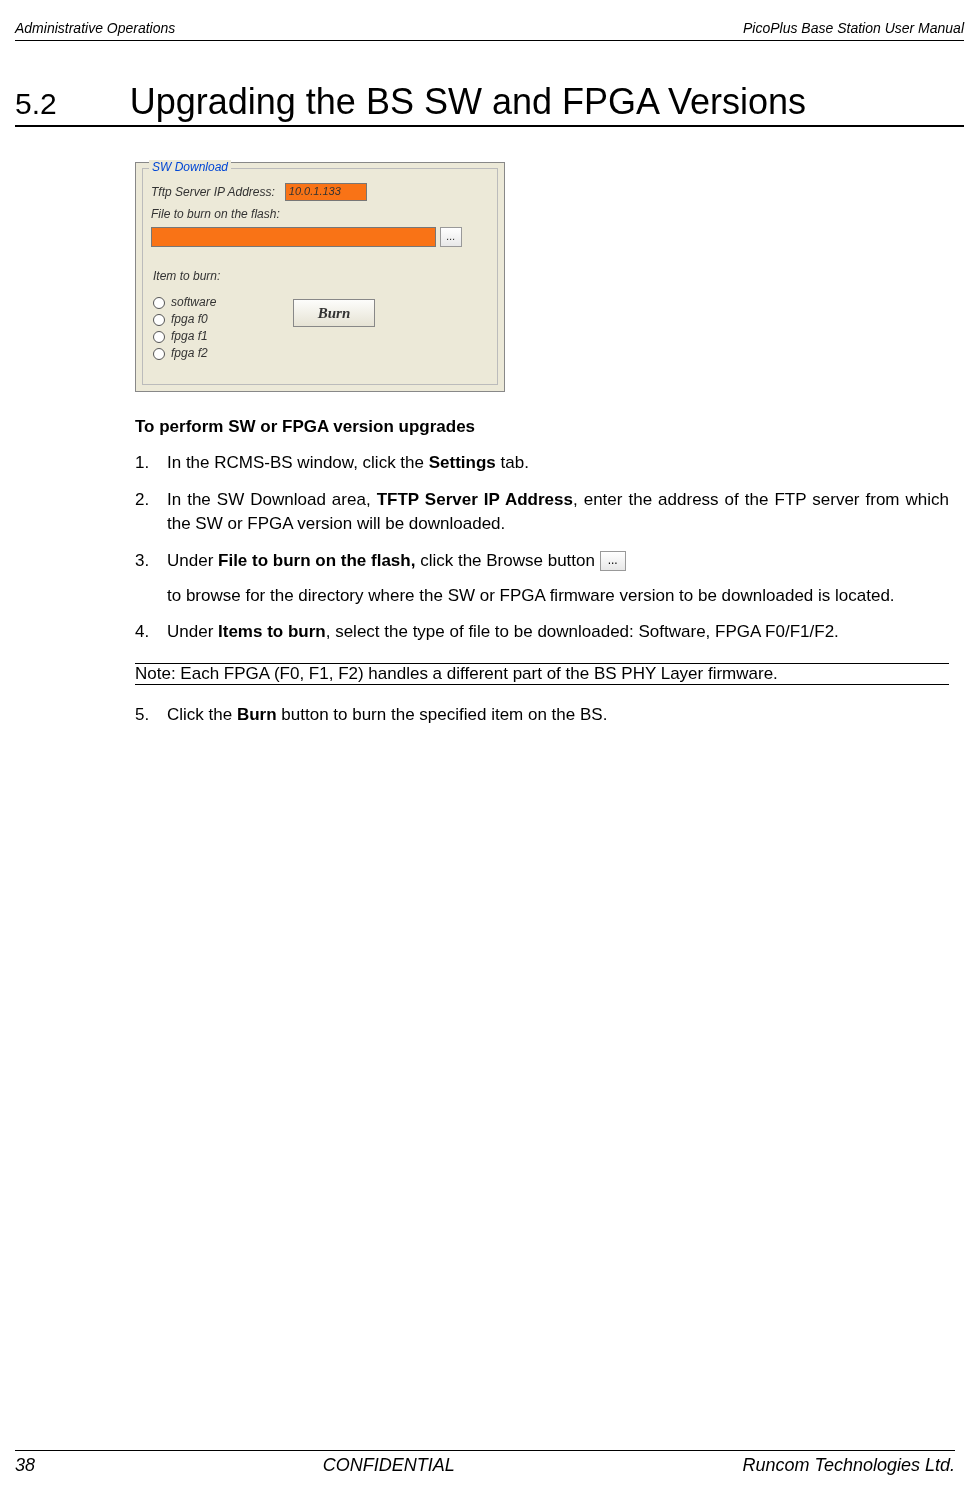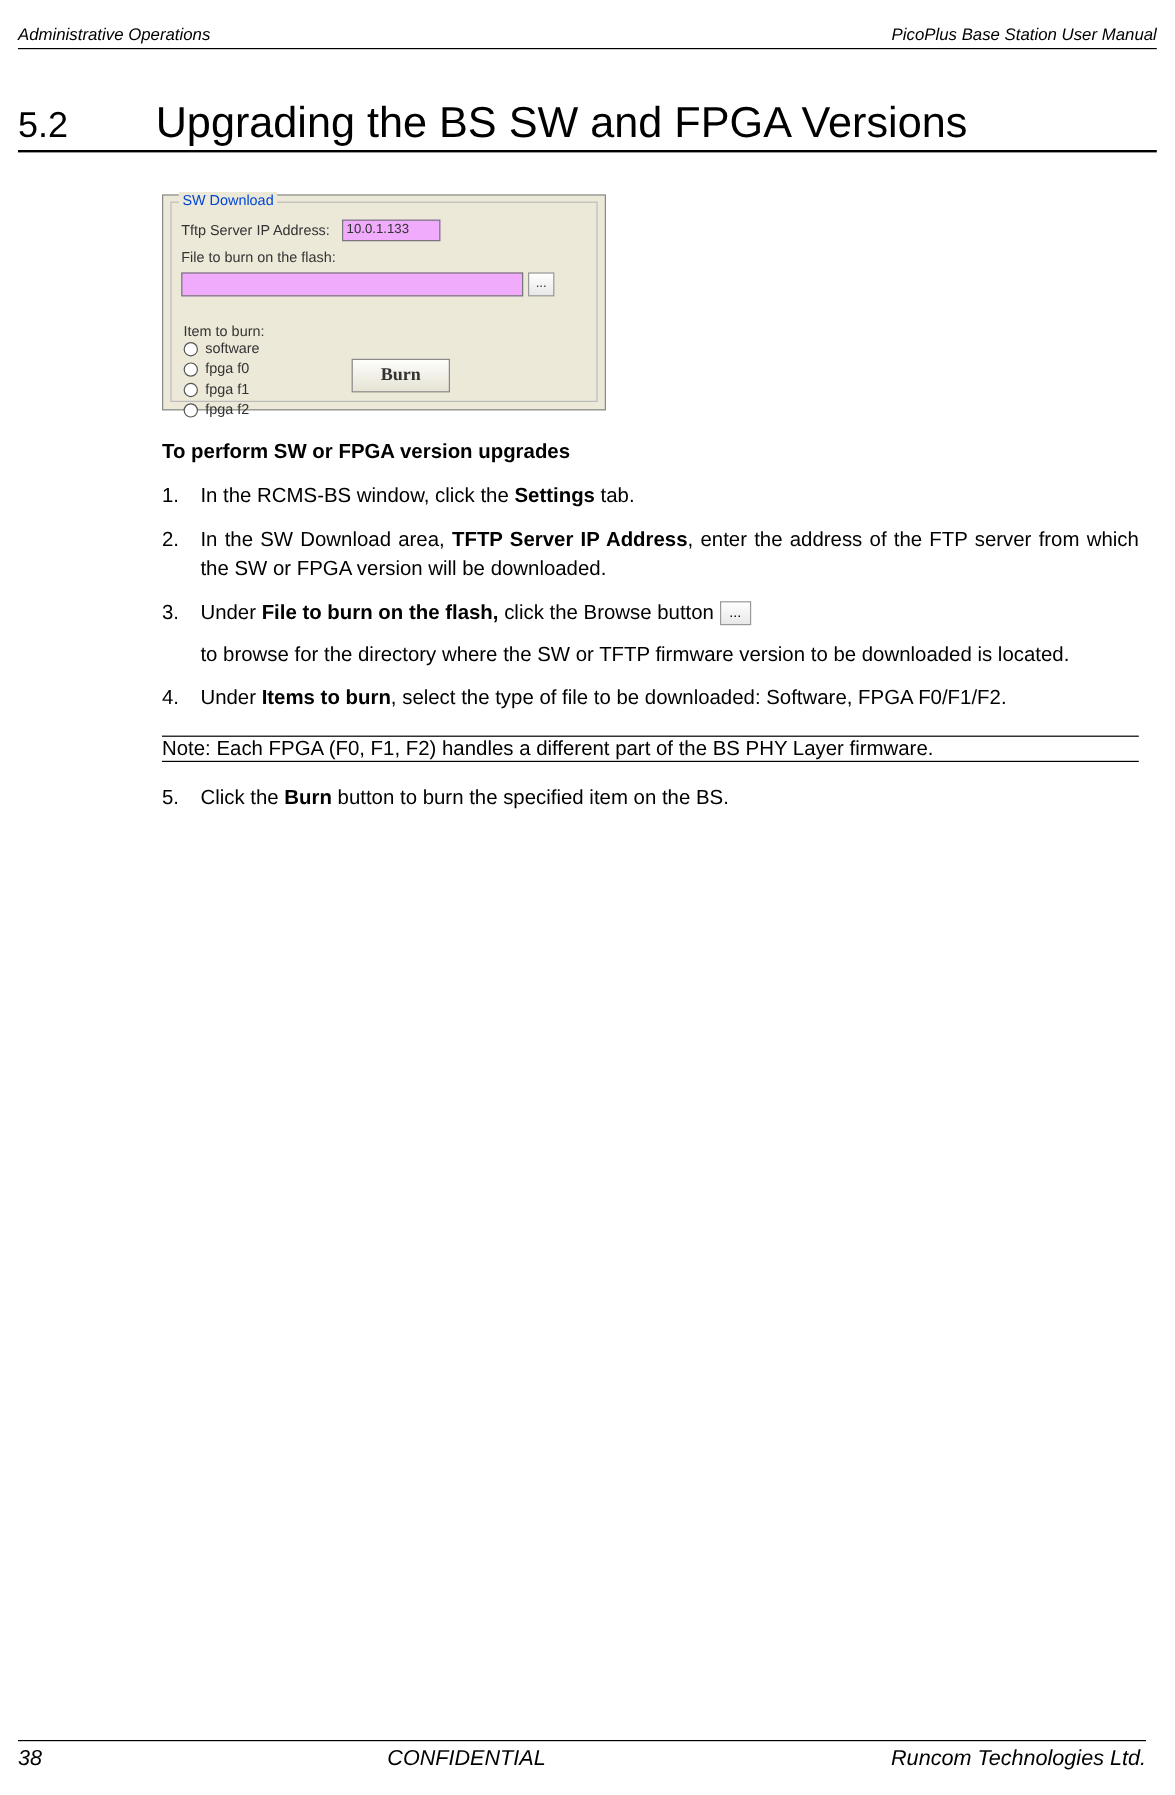--- a/index.html
+++ b/index.html
@@ -46,28 +46,29 @@
       font-family: Tahoma, Verdana, sans-serif;
       font-size: 17px;
     }
     .intro-text {
       text-align: justify;
       margin-bottom: 20px;
       line-height: 1.4;
     }
     .screenshot {
       width: 370px;
-      height: 180px;
+      height: 230px;
       background: #ece9d8;
       border: 1px solid #888;
       position: relative;
       margin-bottom: 25px;
       font-family: Tahoma, sans-serif;
       font-size: 12px;
       color: #333;
+      font-style: italic;
     }
     .groupbox {
       position: absolute;
       top: 5px; left: 6px; right: 6px; bottom: 6px;
       border: 1px solid #bbb;
     }
     .groupbox-label {
       position: absolute;
       top: -9px;
       left: 6px;
@@ -76,21 +77,21 @@
       color: #0046d5;
       font-size: 12px;
     }
     .ss-row {
       display: flex;
       align-items: center;
       margin: 6px 8px;
     }
     .ss-label { margin-right: 10px; }
     .ss-input {
-      background: #f0abfc;
+      background: #f97316;
       border: 1px solid #777;
       height: 18px;
       font-size: 11px;
       padding: 1px 3px;
       display: inline-block;
     }
     .ip-input { width: 82px; }
     .file-input { width: 285px; height: 20px; }
     .browse-btn {
       width: 22px;
@@ -210,21 +211,21 @@
         <span class="ss-input ip-input">10.0.1.133</span>
       </div>
       <div class="ss-row">
         <span class="ss-label">File to burn on the flash:</span>
       </div>
       <div class="ss-row">
         <span class="ss-input file-input"></span>
         <span class="browse-btn">...</span>
       </div>
       <div class="radio-group">
-        <div class="ss-label" style="margin-bottom:0;">Item to burn:</div>
+        <div class="ss-label" style="margin-bottom:12px;">Item to burn:</div>
         <div class="radio-item">
           <span class="radio-circle"></span>
           <span>software</span>
         </div>
         <div class="radio-item">
           <span class="radio-circle"></span>
           <span>fpga f0</span>
         </div>
         <div class="radio-item">
           <span class="radio-circle"></span>
@@ -252,21 +253,21 @@
     <span class="step-num">2.</span>
     <span class="step-body">
       <span>In the SW Download area, </span><b>TFTP Server IP Address</b><span>, enter the address of the FTP server from which the SW or FPGA version will be downloaded.</span>
     </span>
   </div>
 
   <div class="step">
     <span class="step-num">3.</span>
     <span class="step-body">
       <span>Under </span><b>File to burn on the flash,</b><span> click the Browse button </span><span class="inline-browse">...</span>
-      <div class="sub-para">to browse for the directory where the SW or TFTP firmware version to be downloaded is located.</div>
+      <div class="sub-para">to browse for the directory where the SW or FPGA firmware version to be downloaded is located.</div>
     </span>
   </div>
 
   <div class="step">
     <span class="step-num">4.</span>
     <span class="step-body">
       <span>Under </span><b>Items to burn</b><span>, select the type of file to be downloaded: Software, FPGA F0/F1/F2.</span>
     </span>
   </div>
 

